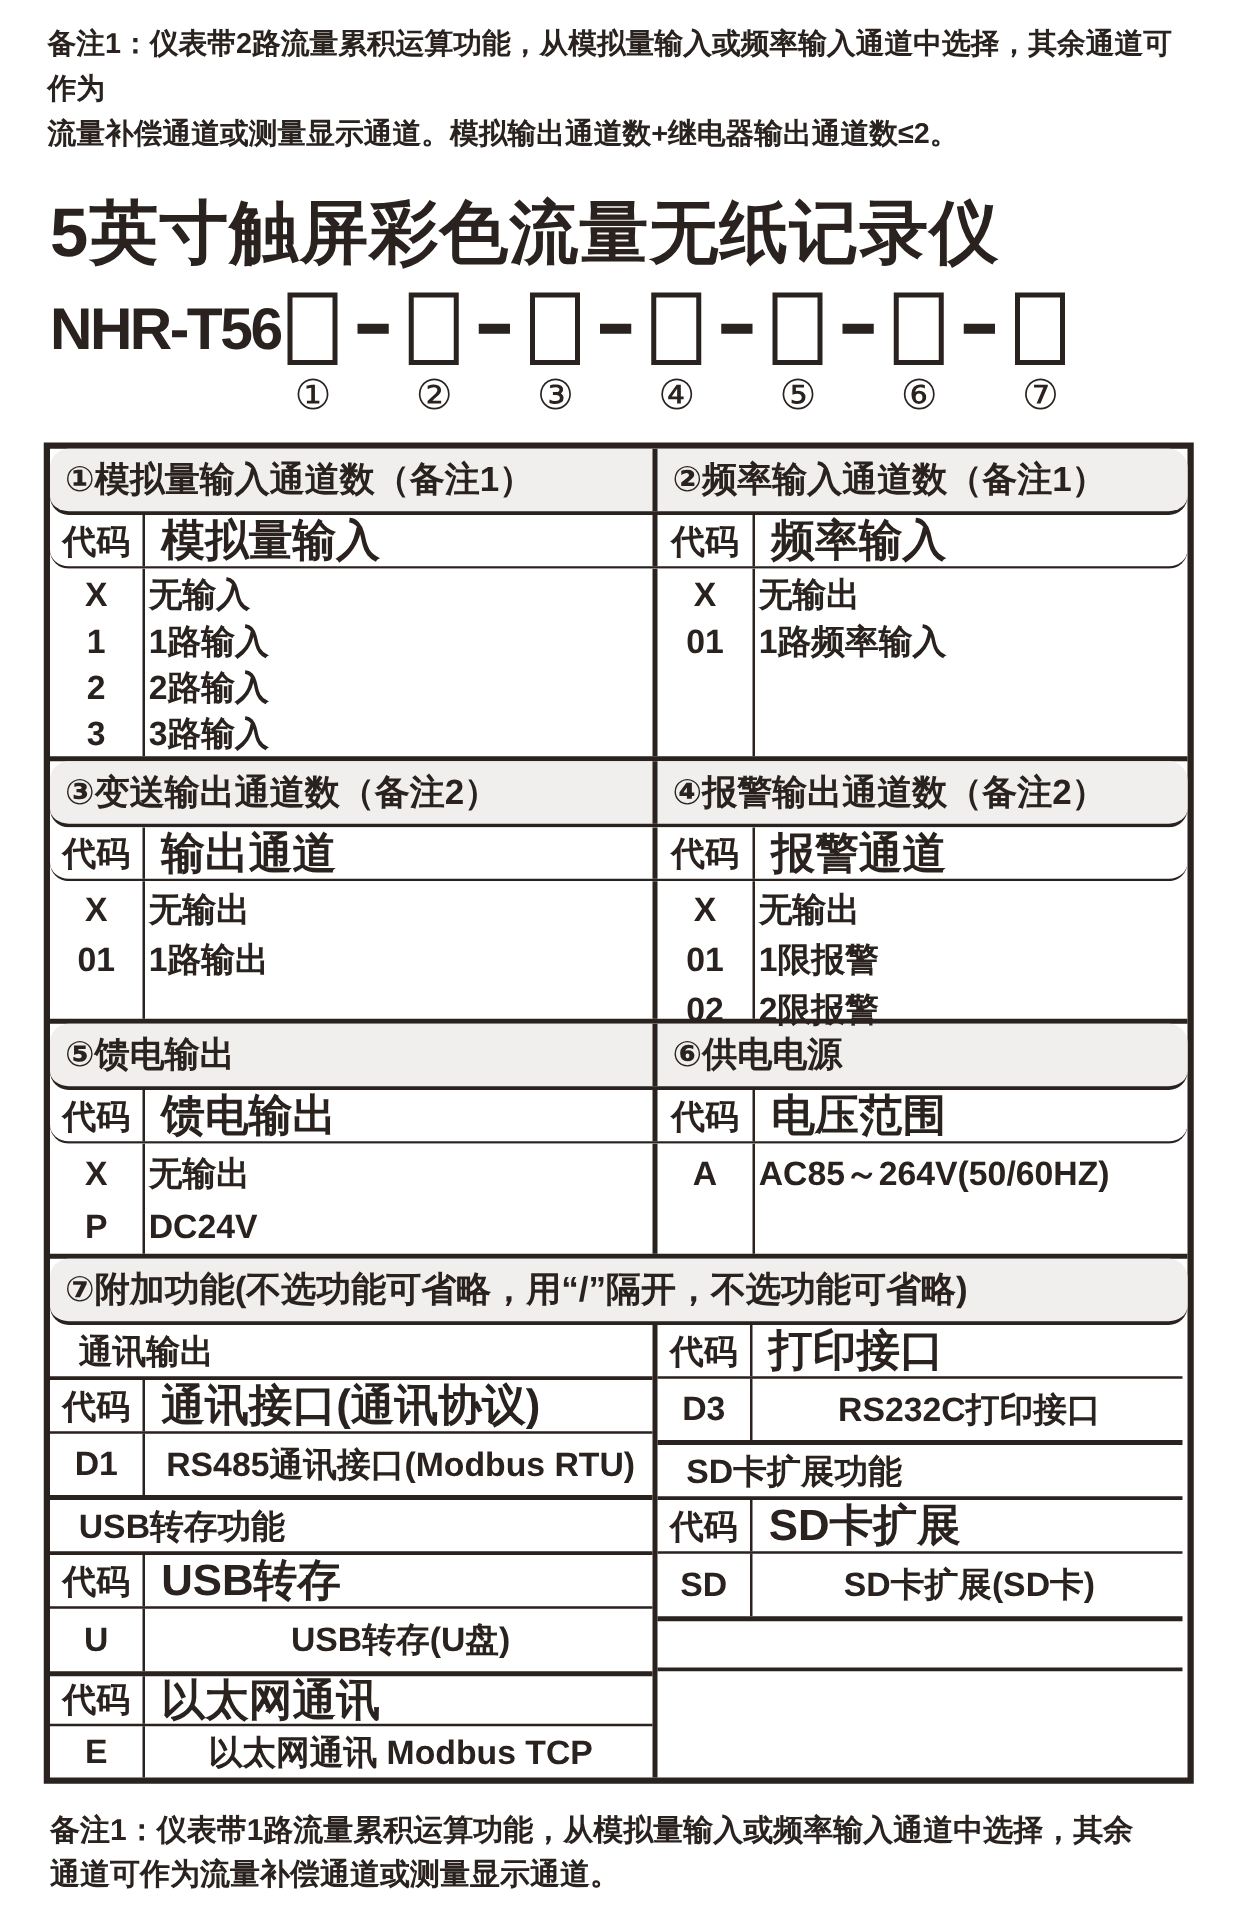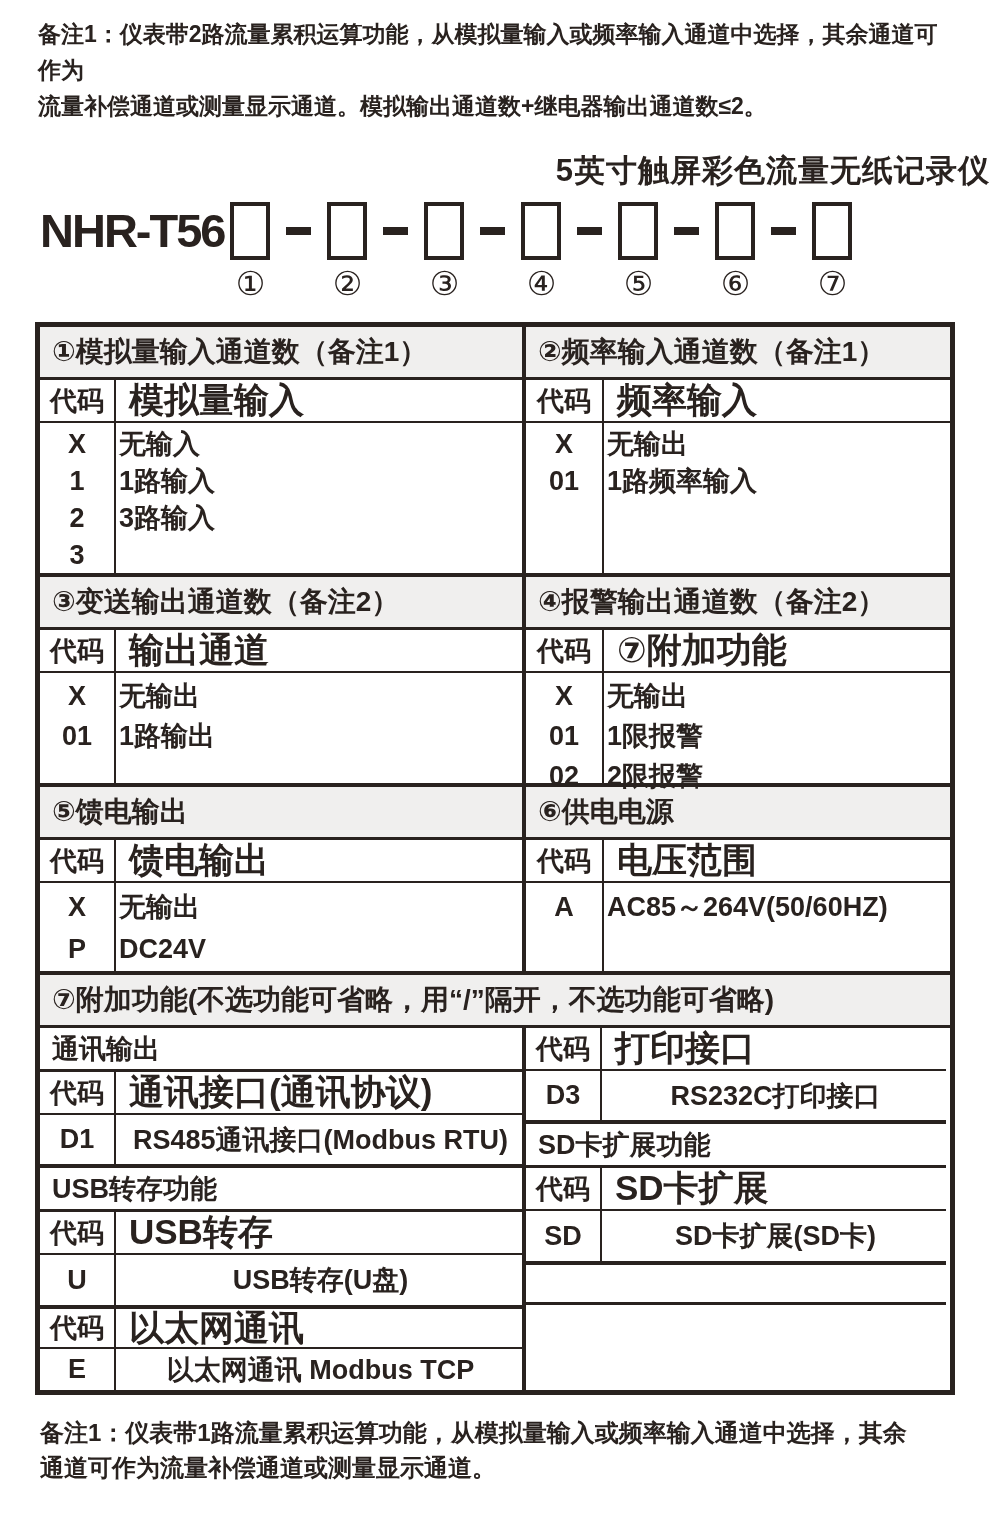--- a/index.html
+++ b/index.html
@@ -12,34 +12,34 @@
     width:990px;height:1536px;overflow:hidden;
     font-family:"Liberation Sans","DejaVu Sans",sans-serif;
     color:var(--ink);
   }
   .page{position:relative;width:990px;height:1352px;}
 
   
   .top-note{padding:16px 30px 0 38px;font-size:23px;font-weight:bold;line-height:36px;}
 
   
-  .title{margin:26px 0 0 40px;font-size:31px;font-weight:bold;letter-spacing:1px;text-align:right;}
+  .title{margin:26px 0 0 40px;font-size:55px;font-weight:bold;letter-spacing:1px;}
 
   
   .model-row{display:flex;align-items:flex-start;margin:10px 0 0 40px;}
   .model-prefix{font-size:47px;font-weight:bold;line-height:58px;letter-spacing:-2px;margin-right:6px;}
   .box-col{display:flex;flex-direction:column;align-items:center;width:40px;}
   .code-box{width:40px;height:58px;border:4px solid var(--ink);background:#fff;}
   .pos-num{margin-top:6px;font-size:33px;font-weight:normal;line-height:36px;}
   .dash{width:25px;height:8px;background:var(--ink);margin:25px 16px 0 16px;flex:0 0 auto;}
 
   
   .tbl{margin:20px 0 0 35px;width:920px;border:5px solid var(--ink);}
   .band + .band{border-top:4px solid var(--ink);}
-  .trow{display:flex;}
+  .trow{display:flex;border-radius:15px;}
   .hl{width:482px;display:flex;}
   .hr{width:424px;border-left:4px solid var(--ink);display:flex;}
   .sec-row{height:53px;background:var(--hdr-bg);border-bottom:3px solid var(--ink);}
   .sec-title{font-size:28px;font-weight:bold;display:flex;align-items:center;padding-left:12px;white-space:nowrap;}
   .col-row{height:43px;border-bottom:2px solid var(--ink);}
   .code-h{width:76px;border-right:2px solid var(--ink);display:flex;align-items:center;justify-content:center;font-size:27px;font-weight:bold;}
   .hr .code-h{width:78px;}
   .val-h{flex:1;display:flex;align-items:center;padding-left:13px;font-size:35px;font-weight:bold;white-space:nowrap;}
   .code-c{width:76px;border-right:2px solid var(--ink);display:flex;flex-direction:column;align-items:center;padding-top:3px;}
   .hr .code-c{width:78px;}
@@ -47,21 +47,21 @@
   .ln{font-size:27px;font-weight:bold;white-space:nowrap;}
   .b1 .data-row{height:150px;} .b1 .ln{height:37px;line-height:37px;}
   .b2 .data-row{height:110px;} .b2 .ln{height:40px;line-height:40px;}
   .b3 .data-row{height:88px;}  .b3 .ln{height:42px;line-height:42px;}
 
   
   .s7-body{display:flex;}
   .s7-left{width:482px;}
   .s7-right{width:424px;border-left:4px solid var(--ink);display:flex;flex-direction:column;}
   .sub-block + .sub-block{border-top:4px solid var(--ink);}
-  .sub-title{height:44px;border-bottom:3px solid var(--ink);display:flex;align-items:center;padding-left:12px;font-size:27px;font-weight:bold;white-space:nowrap;}
+  .sub-title{height:44px;border-bottom:3px solid var(--ink);display:flex;align-items:center;padding-left:23px;font-size:27px;font-weight:bold;white-space:nowrap;}
   .s7-col{height:43px;border-bottom:2px solid var(--ink);display:flex;}
   .s7-data{height:49px;display:flex;}
   .s7-data .code-c,.s7-data2 .code-c{justify-content:center;padding-top:0;flex-direction:row;}
   .s7-data .val-c,.s7-data2 .val-c{justify-content:center;padding-top:0;flex-direction:row;align-items:center;display:flex;}
   .s7-data .val-c{align-items:center;}
   .usb .s7-data{height:50px;}
   .eth .sub-title{height:40px;}
   .eth .s7-col{height:40px;}
   .eth .s7-data{height:41px;}
   .empty-sub{height:40px;border-bottom:3px solid var(--ink);}
@@ -141,20 +141,21 @@
         <div class="hl">
           <div class="code-c">
             <div class="ln">X</div>
             <div class="ln">1</div>
             <div class="ln">2</div>
             <div class="ln">3</div>
           </div>
           <div class="val-c">
             <div class="ln">无输入</div>
             <div class="ln">1路输入</div>
+            <div class="ln">2路输入</div>
             <div class="ln">3路输入</div>
           </div>
         </div>
         <div class="hr">
           <div class="code-c">
             <div class="ln">X</div>
             <div class="ln">01</div>
           </div>
           <div class="val-c">
             <div class="ln">无输出</div>
@@ -169,21 +170,21 @@
         <div class="hl sec-title">③变送输出通道数（备注2）</div>
         <div class="hr sec-title">④报警输出通道数（备注2）</div>
       </div>
       <div class="trow col-row">
         <div class="hl">
           <div class="code-h">代码</div>
           <div class="val-h">输出通道</div>
         </div>
         <div class="hr">
           <div class="code-h">代码</div>
-          <div class="val-h">⑦附加功能</div>
+          <div class="val-h">报警通道</div>
         </div>
       </div>
       <div class="trow data-row">
         <div class="hl">
           <div class="code-c">
             <div class="ln">X</div>
             <div class="ln">01</div>
           </div>
           <div class="val-c">
             <div class="ln">无输出</div>

